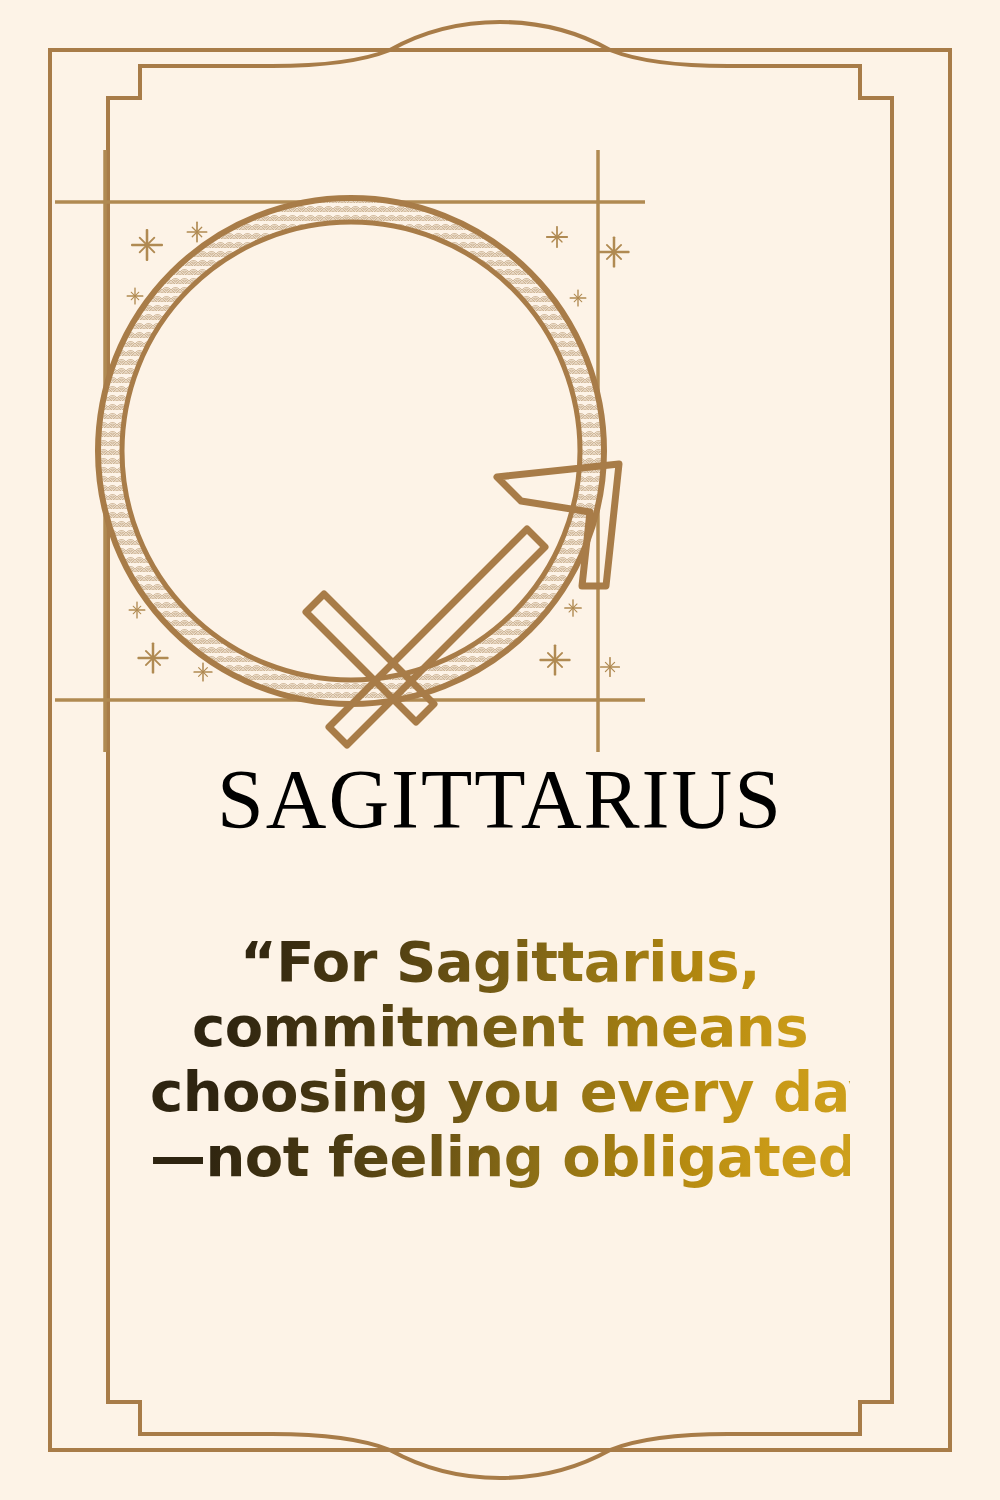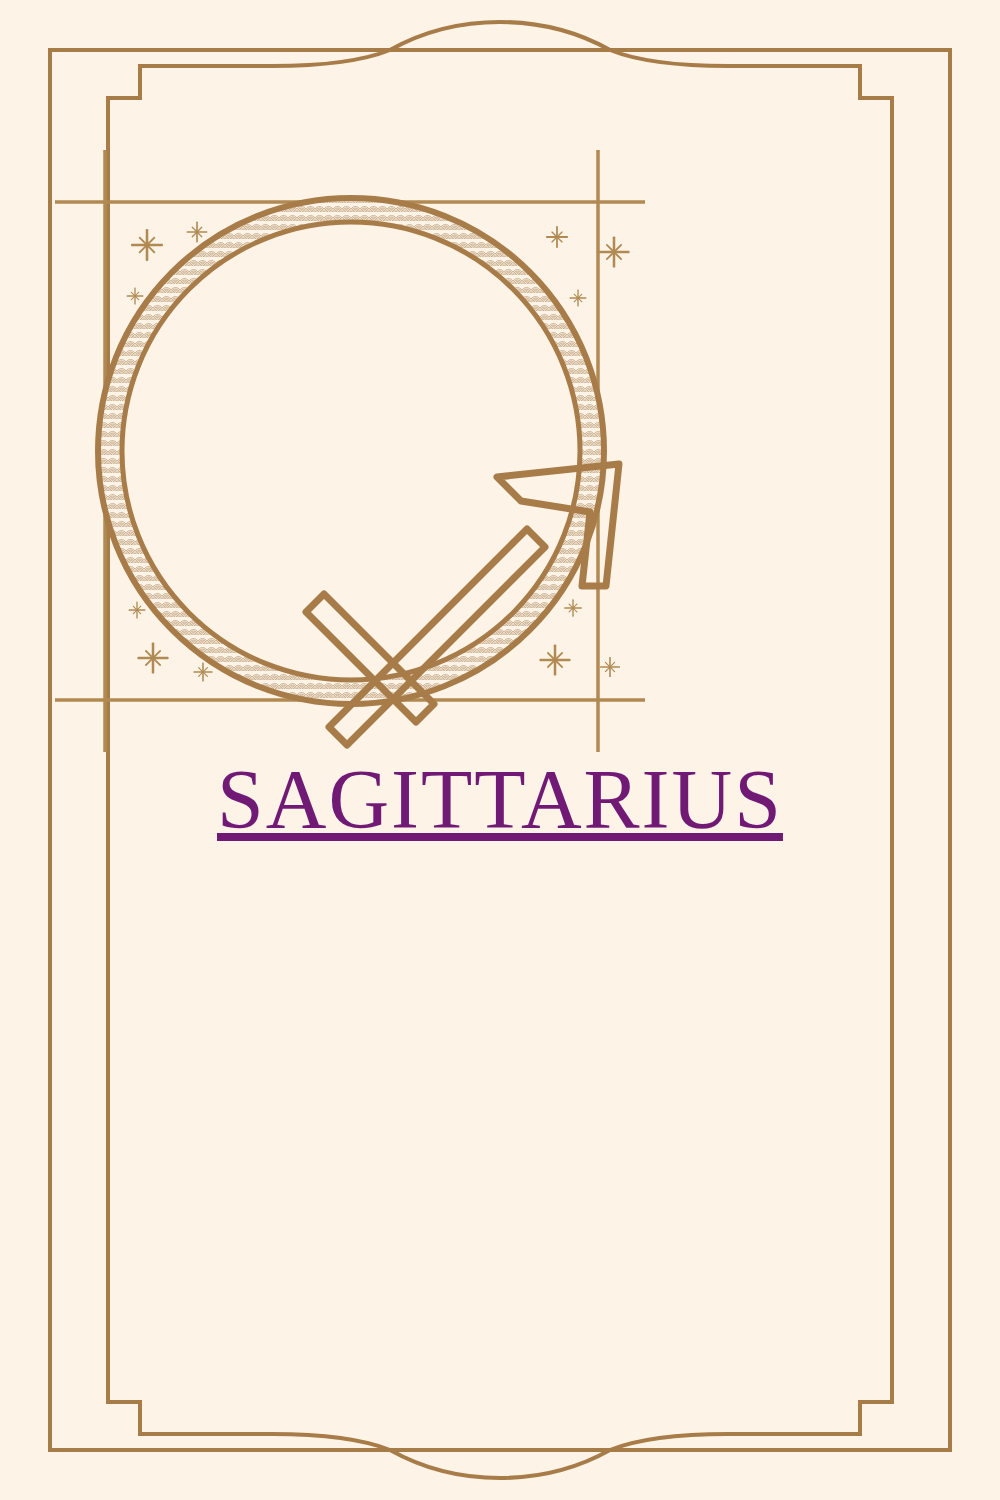--- a/index.html
+++ b/index.html
@@ -38,23 +38,22 @@
   .title {
     position: absolute;
     left: 0;
     top: 758px;
     width: 1000px;
     text-align: center;
     font-family: "Liberation Serif", serif;
     font-size: 84px;
     line-height: 1;
     letter-spacing: 2px;
-    color: #701a75;
+    color: #000000;
     font-weight: 400;
-    text-decoration: underline;
   }
 
   
   .quote {
     position: absolute;
     left: 150px;
     top: 930px;
     width: 700px;
     text-align: center;
     font-family: "DejaVu Sans", sans-serif;
@@ -197,15 +196,21 @@
                L 606 446
                L 582 446
                L 590 372
                L 521 361
                Z"></path>
     </g>
   </svg>
 
   <div class="title">SAGITTARIUS</div>
 
+  <div class="quote">
+    <span class="quote-line">“For Sagittarius,</span>
+    <span class="quote-line">commitment means</span>
+    <span class="quote-line">choosing you every day</span>
+    <span class="quote-line">—not feeling obligated.”</span>
+  </div>
 
 
 </div>
 
 </body></html>

